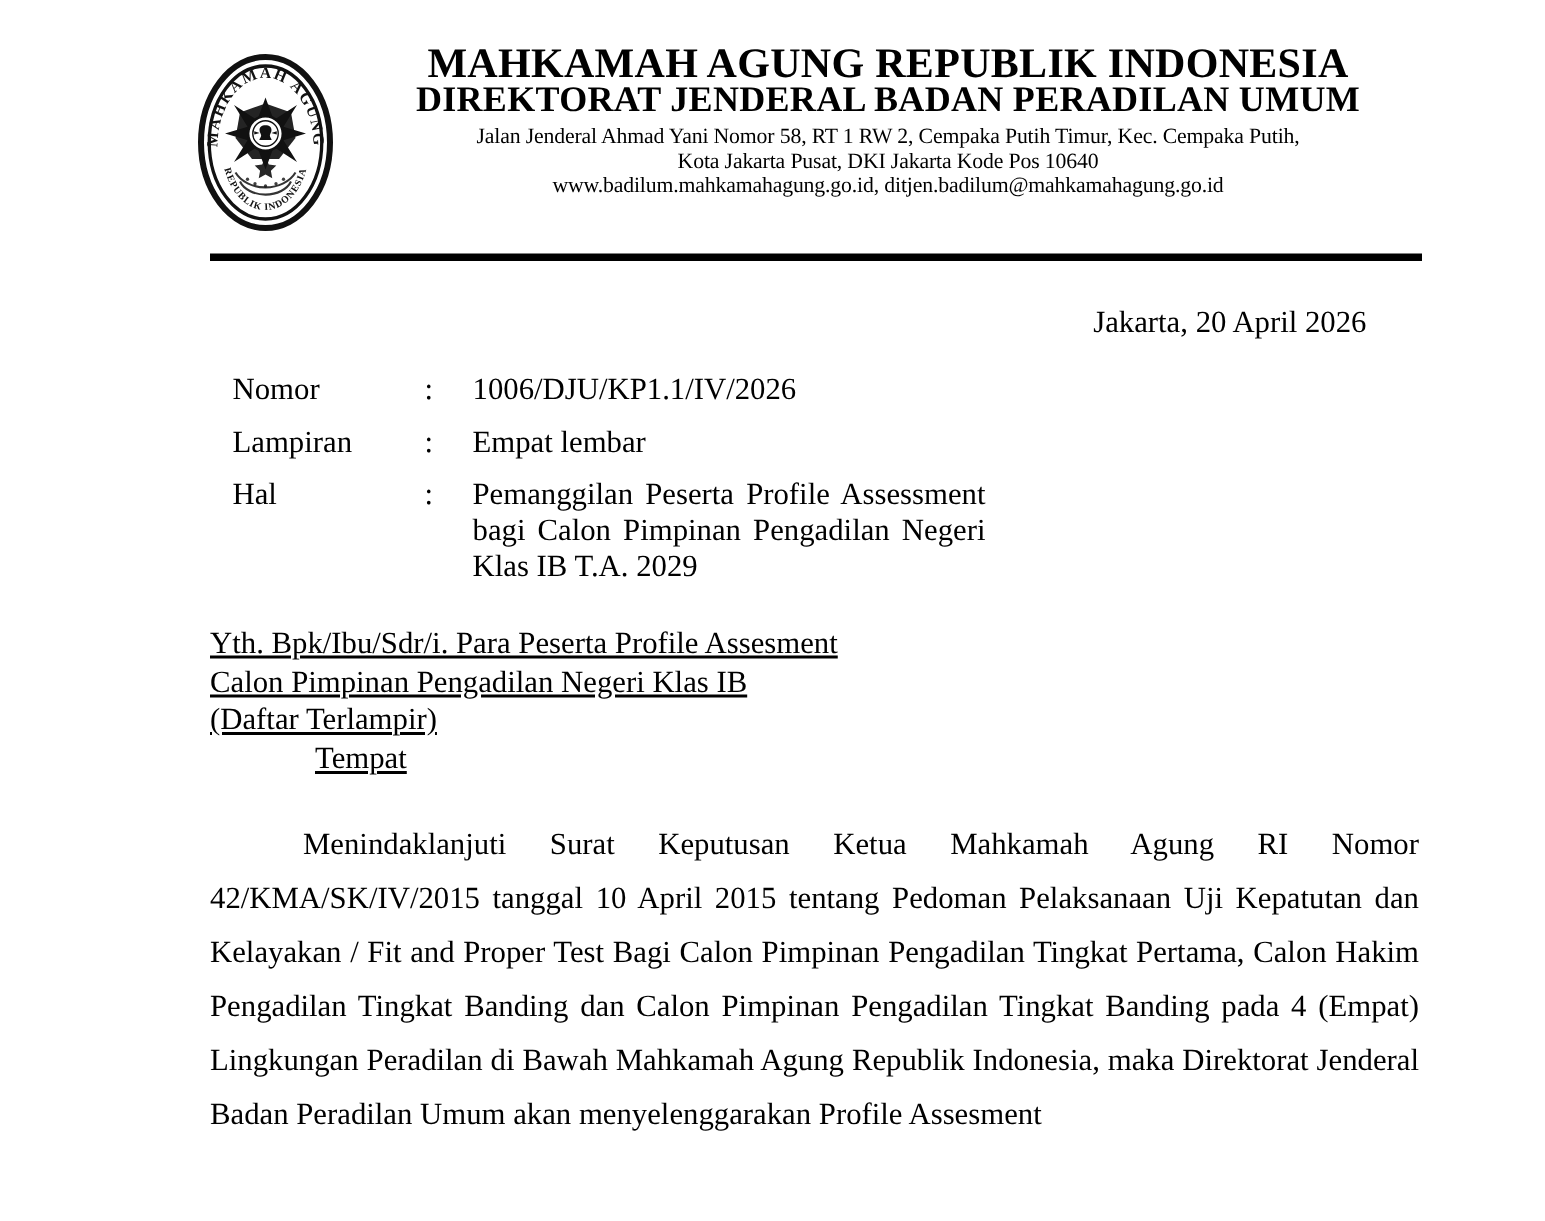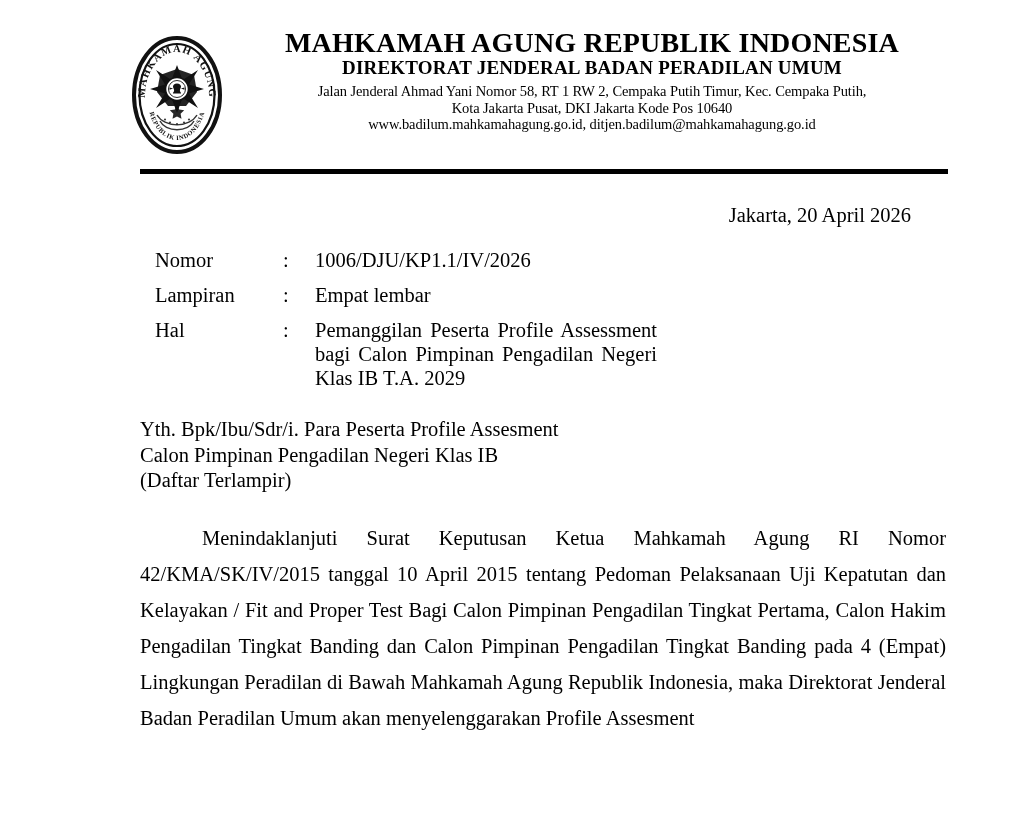--- a/index.html
+++ b/index.html
@@ -47,21 +47,21 @@
   }
   .org-line-1,
   .org-line-2 {
     font-weight: bold;
     font-size: 28px;
     letter-spacing: 0.2px;
     line-height: 25px;
     white-space: nowrap;
   }
   .org-line-2 {
-    font-size: 19px;
+    font-size: 24px;
   }
   .addr-line {
     font-size: 14.5px;
     line-height: 16.5px;
     letter-spacing: -0.1px;
     white-space: nowrap;
   }
   .addr-line.first { margin-top: 3px; }
 
   .rule {
@@ -121,21 +121,21 @@
     text-align-last: left;
     line-height: 24px;
   }
 
   
   .addressee {
     margin-top: 27px;
     font-size: 20.5px;
     line-height: 25.5px;
   }
-  .addressee .ln { white-space: nowrap; }
+  .addressee .ln { white-space: nowrap; text-decoration: underline; }
   .addressee .tempat { padding-left: 70px; }
 
   
   .para {
     margin-top: 26px;
     font-size: 20.5px;
     line-height: 36px;
     text-align: justify;
     text-indent: 62px;
     width: 806px;
@@ -224,18 +224,19 @@
     <div class="ref-row">
       <div class="ref-label">Hal</div>
       <div class="ref-colon">:</div>
       <div class="ref-value subject">Pemanggilan Peserta Profile Assessment bagi Calon Pimpinan Pengadilan Negeri Klas IB T.A. 2029</div>
     </div>
 
     <div class="addressee">
       <div class="ln">Yth. Bpk/Ibu/Sdr/i. Para Peserta Profile Assesment</div>
       <div class="ln">Calon Pimpinan Pengadilan Negeri Klas IB</div>
       <div class="ln">(Daftar Terlampir)</div>
+      <div class="ln tempat">Tempat</div>
     </div>
 
     <div class="para">Menindaklanjuti Surat Keputusan Ketua Mahkamah Agung RI Nomor 42/KMA/SK/IV/2015 tanggal 10 April 2015 tentang Pedoman Pelaksanaan Uji Kepatutan dan Kelayakan / Fit and Proper Test Bagi Calon Pimpinan Pengadilan Tingkat Pertama, Calon Hakim Pengadilan Tingkat Banding dan Calon Pimpinan Pengadilan Tingkat Banding pada 4 (Empat) Lingkungan Peradilan di Bawah Mahkamah Agung Republik Indonesia, maka Direktorat Jenderal Badan Peradilan Umum akan menyelenggarakan Profile Assesment</div>
 
   </div>
 </div>
 
 </body></html>

